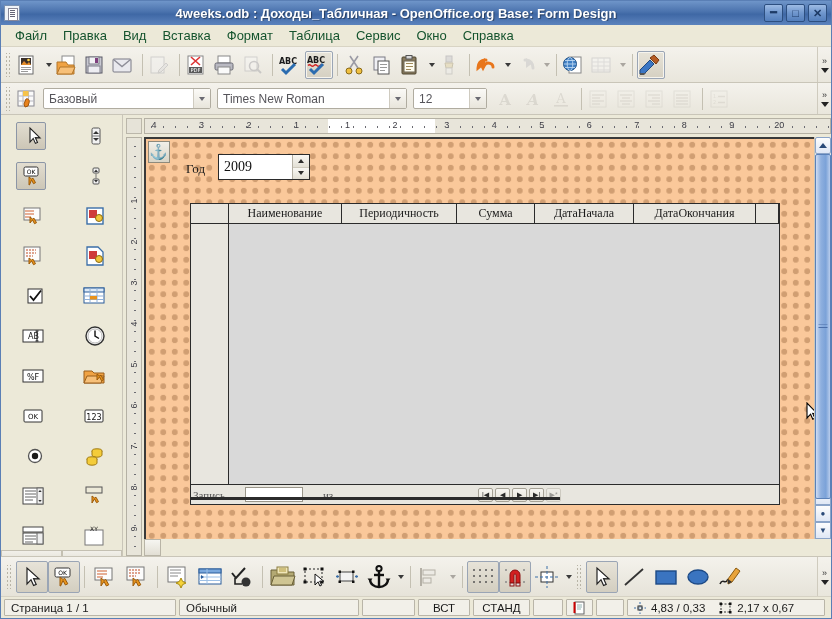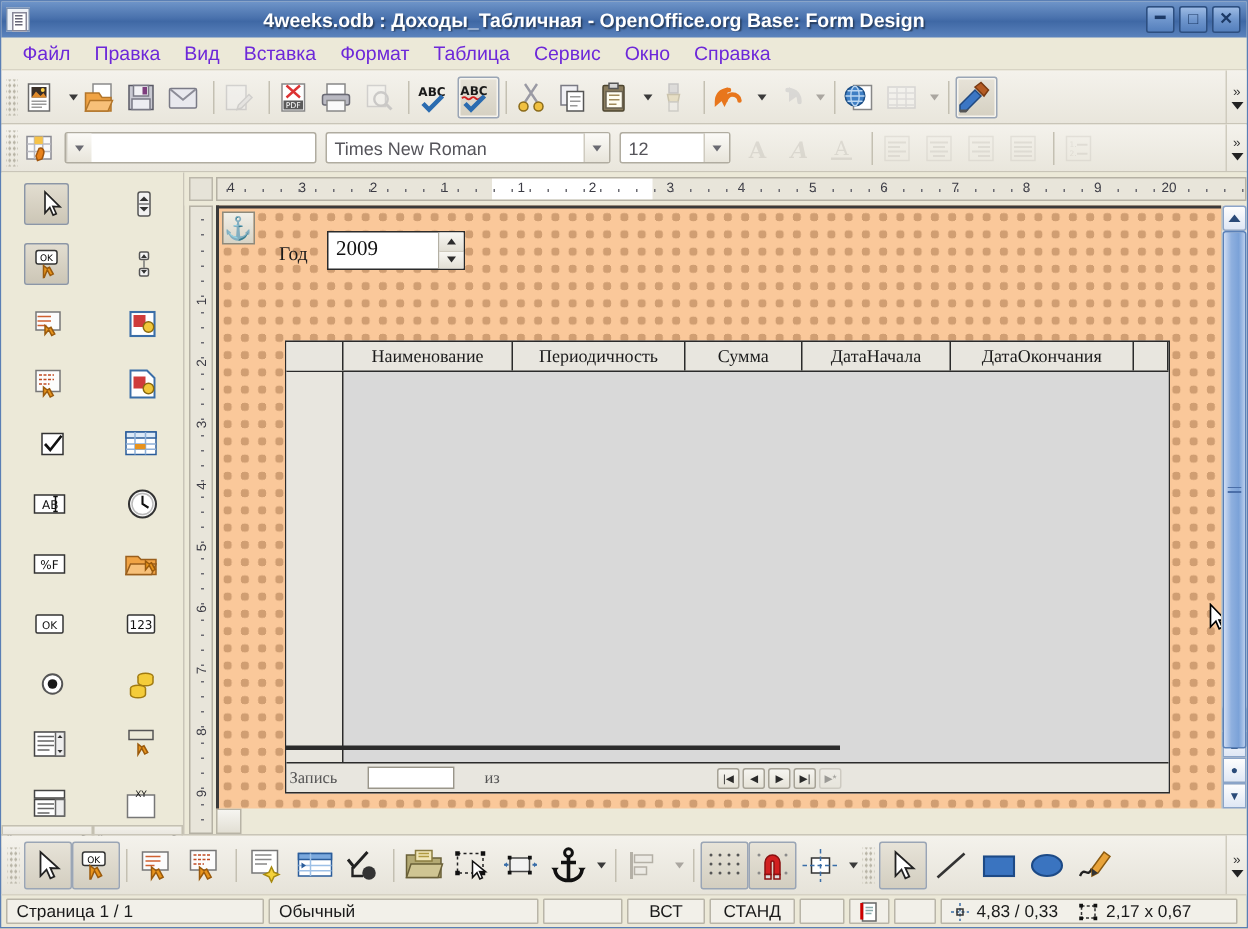--- a/index.html
+++ b/index.html
@@ -44,21 +44,21 @@
     position: relative; cursor: pointer;
   }
   .wb-glyph { position: absolute; inset: 0; display: flex; align-items: center; justify-content: center;
               color: #1d3a66; font-size: 11px; line-height: 1; font-weight: bold; }
 
   
   .menubar {
     height: 22px; flex: 0 0 22px; background: #ece9d8; display: flex; align-items: center;
     padding-left: 6px; border-bottom: 1px solid #d8d4c4;
   }
-  .menu-item { padding: 2px 8px; font-size: 13px; color: #6d28d9; cursor: default; white-space: nowrap; }
+  .menu-item { padding: 2px 8px; font-size: 13px; color: #14532d; cursor: default; white-space: nowrap; }
 
   
   .toolbar {
     flex: 0 0 auto; background: linear-gradient(to bottom,#f4f2ec,#e9e6dc);
     border-bottom: 1px solid #c9c5b8; display: flex; align-items: center;
     padding: 2px 0 2px 2px; position: relative;
   }
   .tb1 { height: 36px; }
   .tb2 { height: 32px; }
   .grip { width: 8px; height: 24px; margin: 0 3px 0 1px; flex: 0 0 8px;
@@ -189,21 +189,21 @@
 
   .btn-sel-wrap { position: absolute; left: 322px; top: 172px; }
   .btn-obn {
     width: 82px; height: 22px; background: #e8e6df; border: 1px solid #1c1c1c;
     display: flex; align-items: center; justify-content: center;
     font-size: 13px; color: #1a1a1a; font-family: "Liberation Serif", serif; cursor: pointer;
   }
   .handle { position: absolute; width: 7px; height: 7px; background: #00e000; border: 1px solid #006000; }
 
   .tablectl {
-    position: absolute; left: 44px; top: 88px; width: 590px; height: 302px;
+    position: absolute; left: 44px; top: 64px; width: 590px; height: 302px;
     background: #d9d9d9; border: 1px solid #2b2b2b; display: flex; flex-direction: column;
   }
   .tc-head { height: 20px; flex: 0 0 20px; display: flex; background: #e8e6df; border-bottom: 1px solid #2b2b2b; }
   .tc-head .corner { width: 38px; flex: 0 0 38px; border-right: 1px solid #2b2b2b; background: #e8e6df; }
   .tc-head .th { border-right: 1px solid #2b2b2b; display: flex; align-items: center; justify-content: center;
                  font-size: 12px; color: #1a1a1a; font-family: "Liberation Serif", serif; white-space: nowrap; }
   .tc-body { flex: 1; display: flex; background: #d9d9d9; }
   .tc-body .gutter { width: 38px; flex: 0 0 38px; background: #e8e6df; border-right: 1px solid #2b2b2b; }
   .tc-nav { height: 20px; flex: 0 0 20px; background: #e8e6df; border-top: 1px solid #2b2b2b;
             display: flex; align-items: center; padding-left: 2px; gap: 20px; }
@@ -463,20 +463,21 @@
     <div class="tbtn">
       <svg class="ic" viewBox="0 0 22 22">
         <rect x="2" y="3" width="16" height="15" fill="#fafafa" stroke="#8a8a92"></rect>
         <path d="M2 8h16M2 13h16M7 3v15M12.5 3v15" stroke="#b8b8c0"></path>
         <rect x="7" y="3" width="5.5" height="5" fill="#f6c34a"></rect>
         <path d="M10 11c2-1 4 1 3 4l-1 3-3 1-1-3z" fill="#e8821c" stroke="#a1550c"></path>
       </svg>
     </div>
 
     <div class="combo c-style">
+      <div class="val">Базовый</div>
       <div class="btn"></div>
     </div>
 
     <div class="combo c-font">
       <div class="val">Times New Roman</div>
       <div class="btn"></div>
     </div>
 
     <div class="combo c-size">
       <div class="val">12</div>

